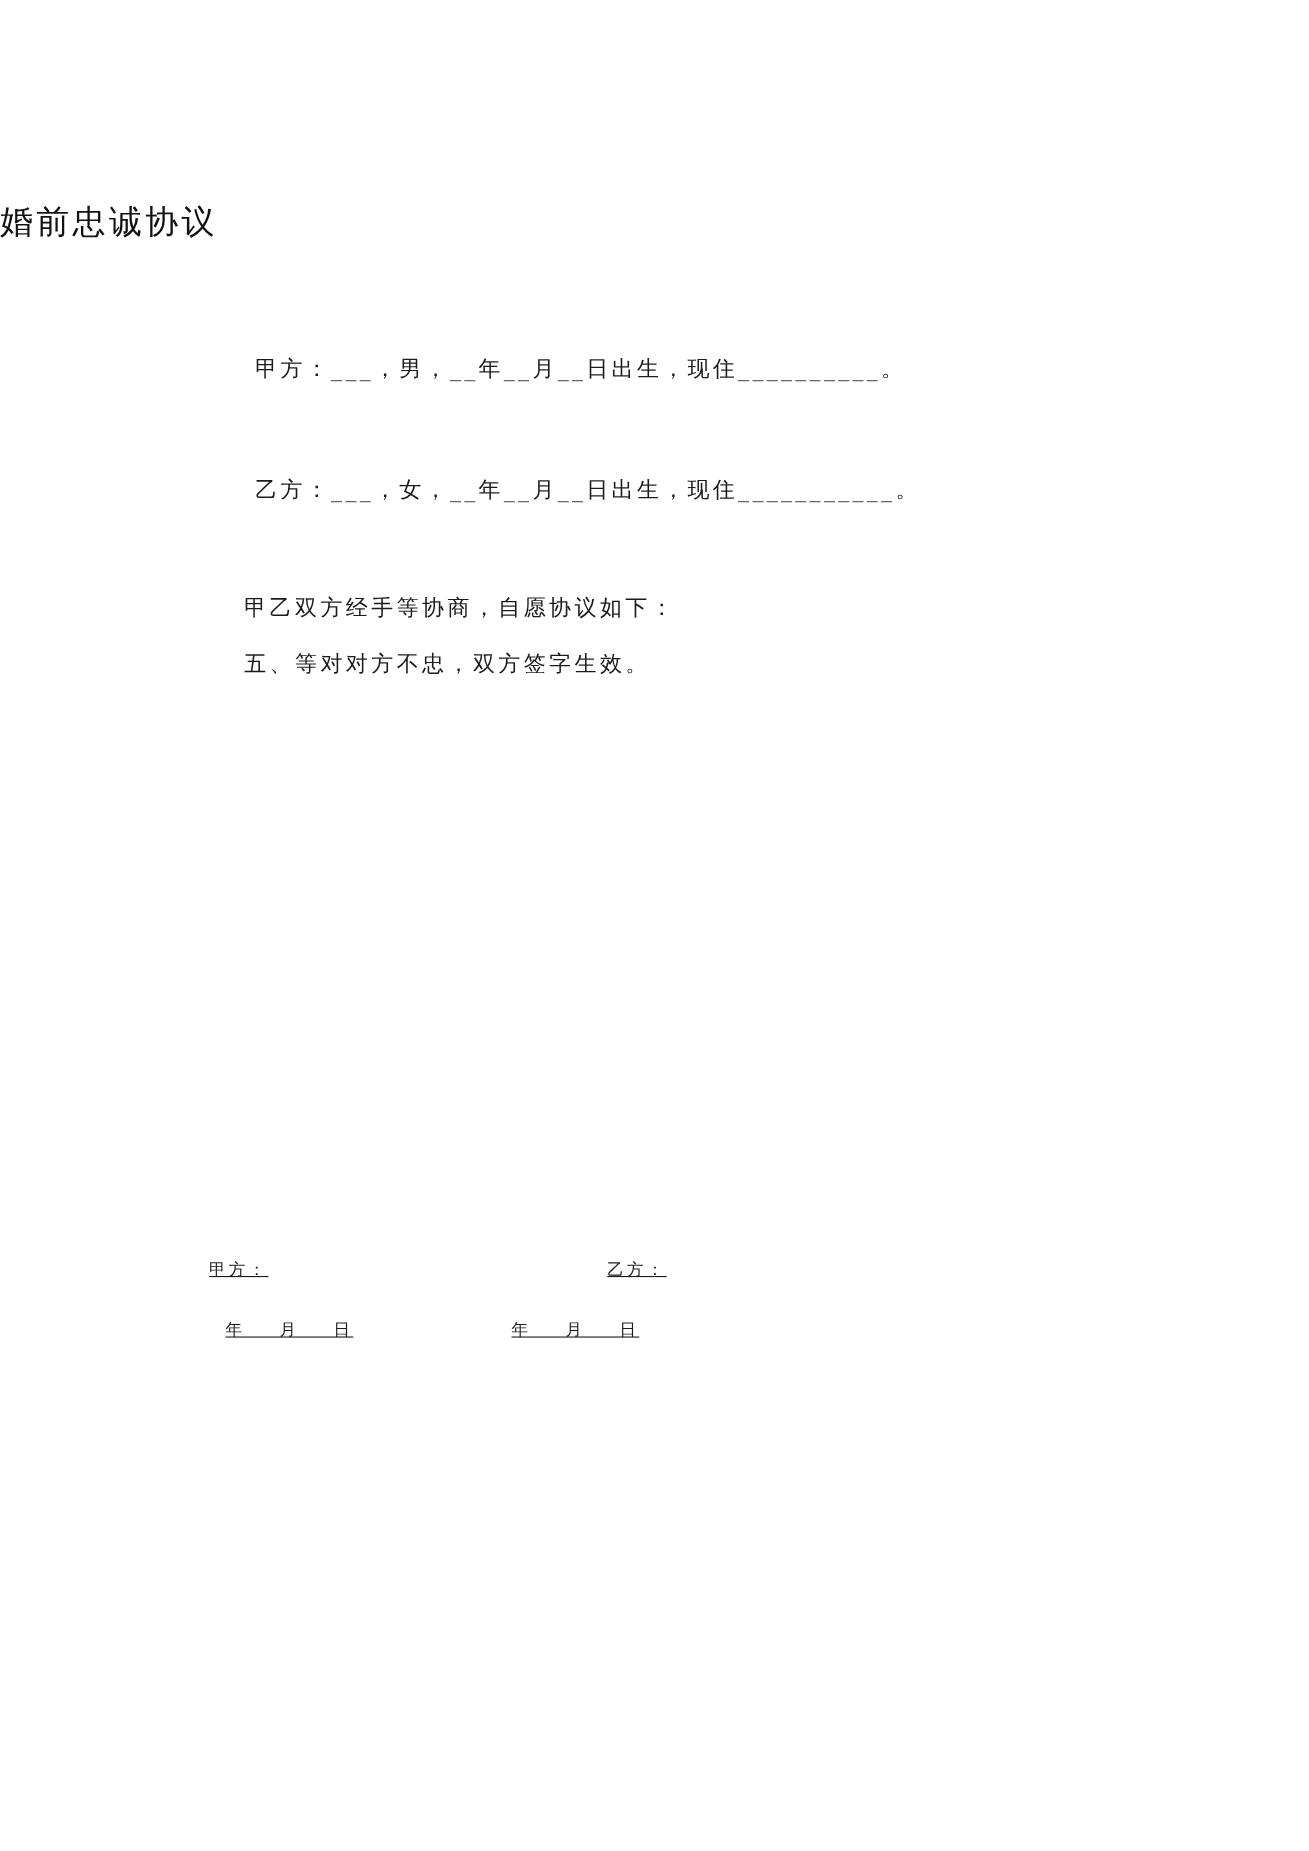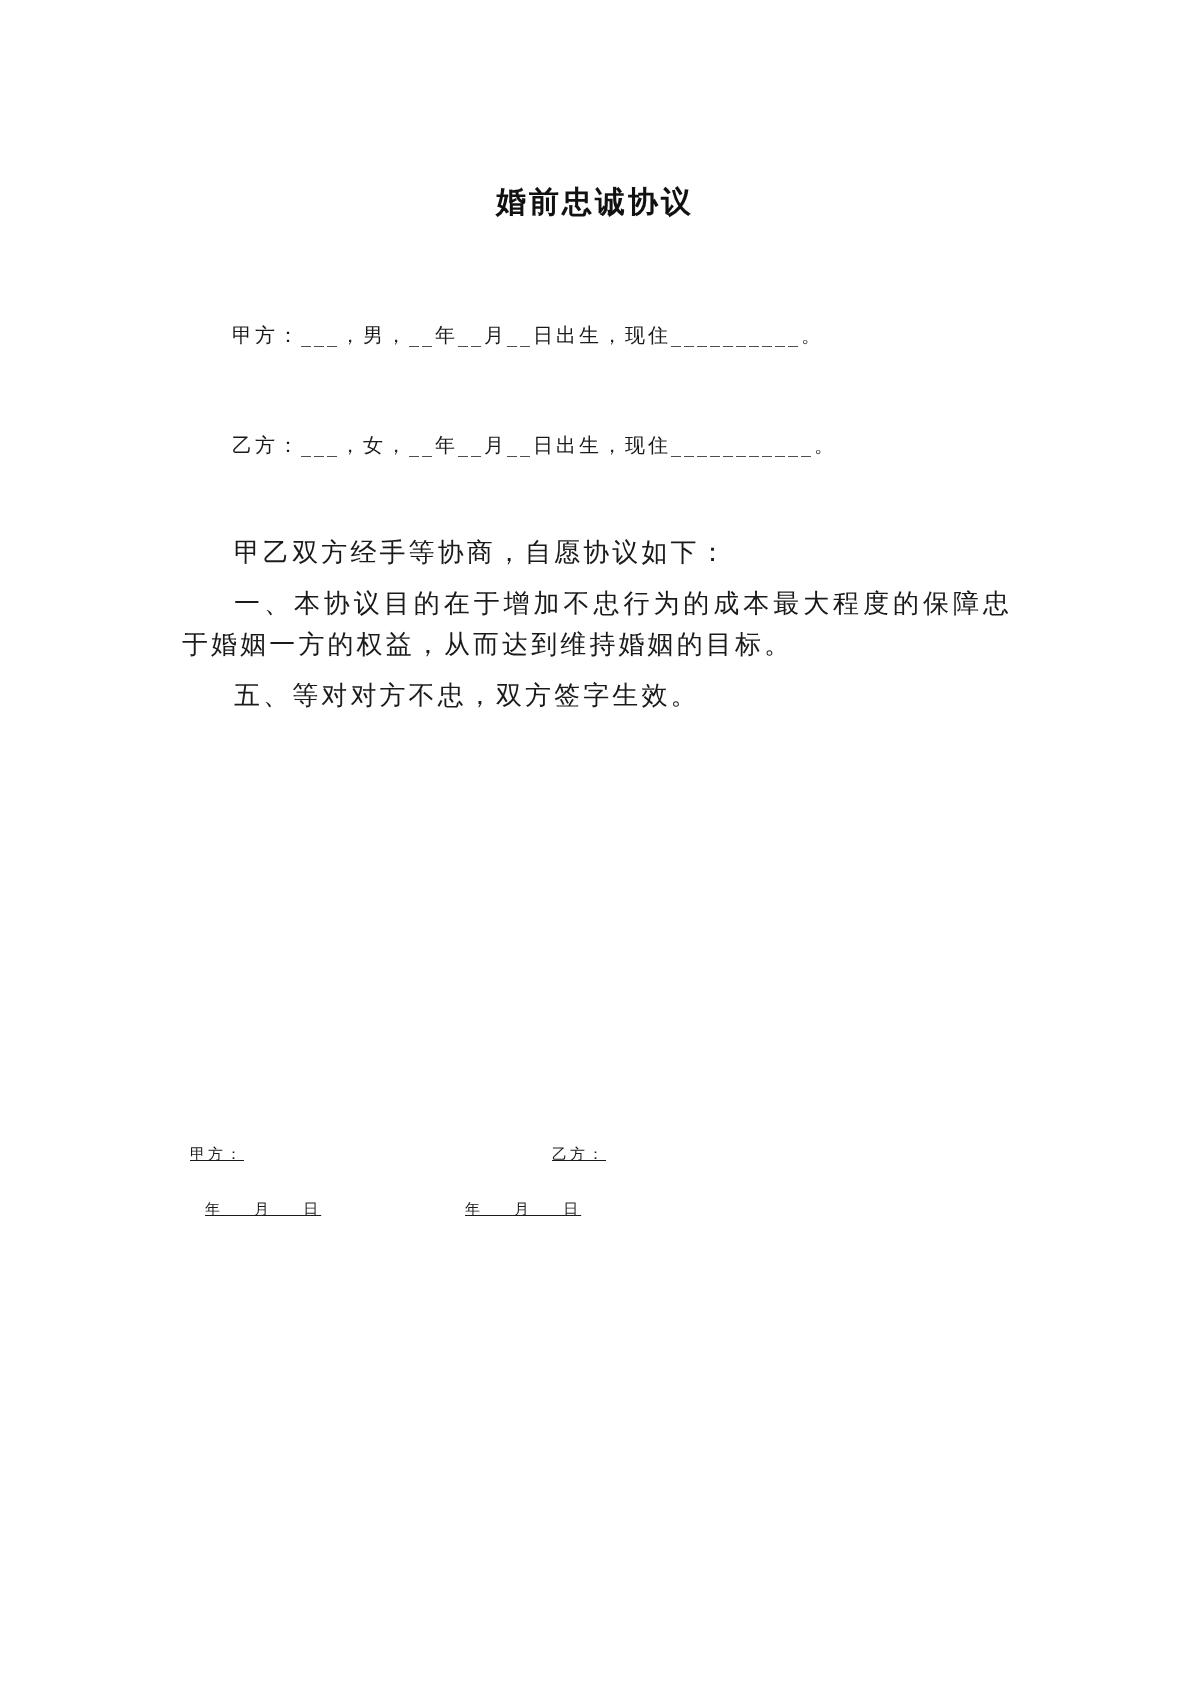--- a/index.html
+++ b/index.html
@@ -1,38 +1,37 @@
 <!DOCTYPE html>
 <html><head>
 <meta charset="utf-8">
 <style>
   html, body { margin: 0; padding: 0; background: #ffffff; }
   body { width: 1190px; height: 1683px; position: relative; overflow: hidden;
          font-family: "DejaVu Serif", "Liberation Serif", serif; color: #1a1a1a; }
   .page { position: absolute; left: 0; top: 0; width: 1190px; height: 1683px; }
-  .title { position: absolute; top: 182px; left: 0; width: 1190px; text-align: center;
-           font-size: 30px; font-weight: bold; letter-spacing: 3px; color: #111; }
+  .title { position: absolute; top: 182px; left: 0; width: 1190px; text-align: left;
+           font-size: 30px; font-weight: normal; letter-spacing: 3px; color: #111; }
   .party-line { position: absolute; left: 232px; font-size: 20px; letter-spacing: 3px; white-space: pre; }
-  .body-text { position: absolute; left: 182px; width: 830px; font-size: 26px; line-height: 41px;
+  .body-text { position: absolute; left: 182px; width: 830px; font-size: 20px; line-height: 41px;
                letter-spacing: 3.1px; text-align: justify; }
   .para { margin: 0 0 10px 0; text-indent: 2em; }
   .sig { position: absolute; font-size: 15px; letter-spacing: 3px; white-space: pre; text-decoration: underline; }
 </style>
 </head>
 <body>
 
 <div class="page">
   <div class="title">婚前忠诚协议</div>
 
   <div class="party-line" style="top:322px;">甲方：___，男，__年__月__日出生，现住__________。</div>
   <div class="party-line" style="top:432px;">乙方：___，女，__年__月__日出生，现住___________。</div>
 
   <div class="body-text" style="top:532px;">
     <p class="para">甲乙双方经手等协商，自愿协议如下：</p>
-    <p class="para">一、本协议目的在于增加不忠行为的成本最大程度的保障忠于婚姻一方的权益，从而达到维持婚姻的目标。</p>
     <p class="para">五、等对对方不忠，双方签字生效。</p>
   </div>
 
   <div class="sig" style="left:190px; top:1145px;">甲方：</div>
   <div class="sig" style="left:552px; top:1145px;">乙方：</div>
   <div class="sig" style="left:205px; top:1200px;">年    月    日</div>
   <div class="sig" style="left:465px; top:1200px;">年    月    日</div>
 </div>
 
 </body></html>

